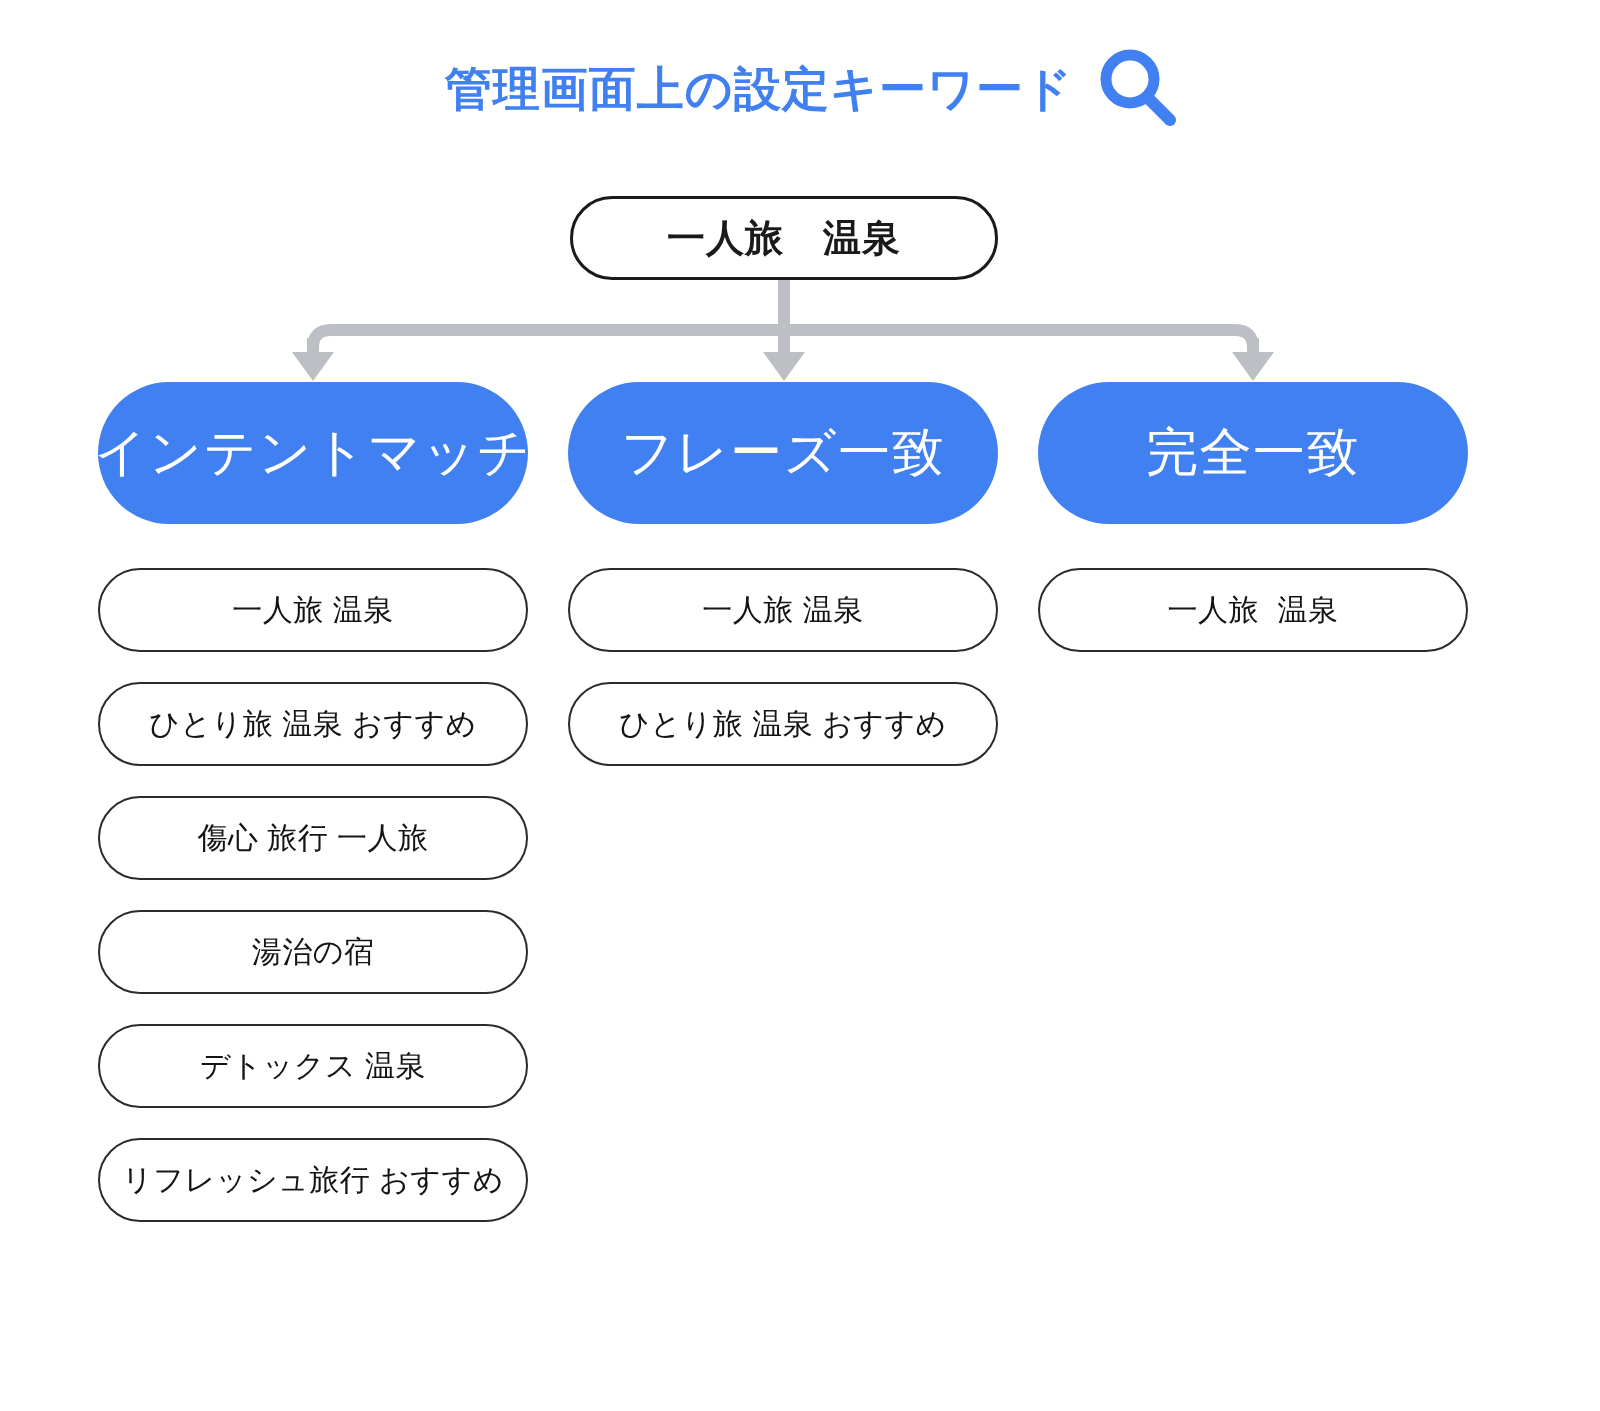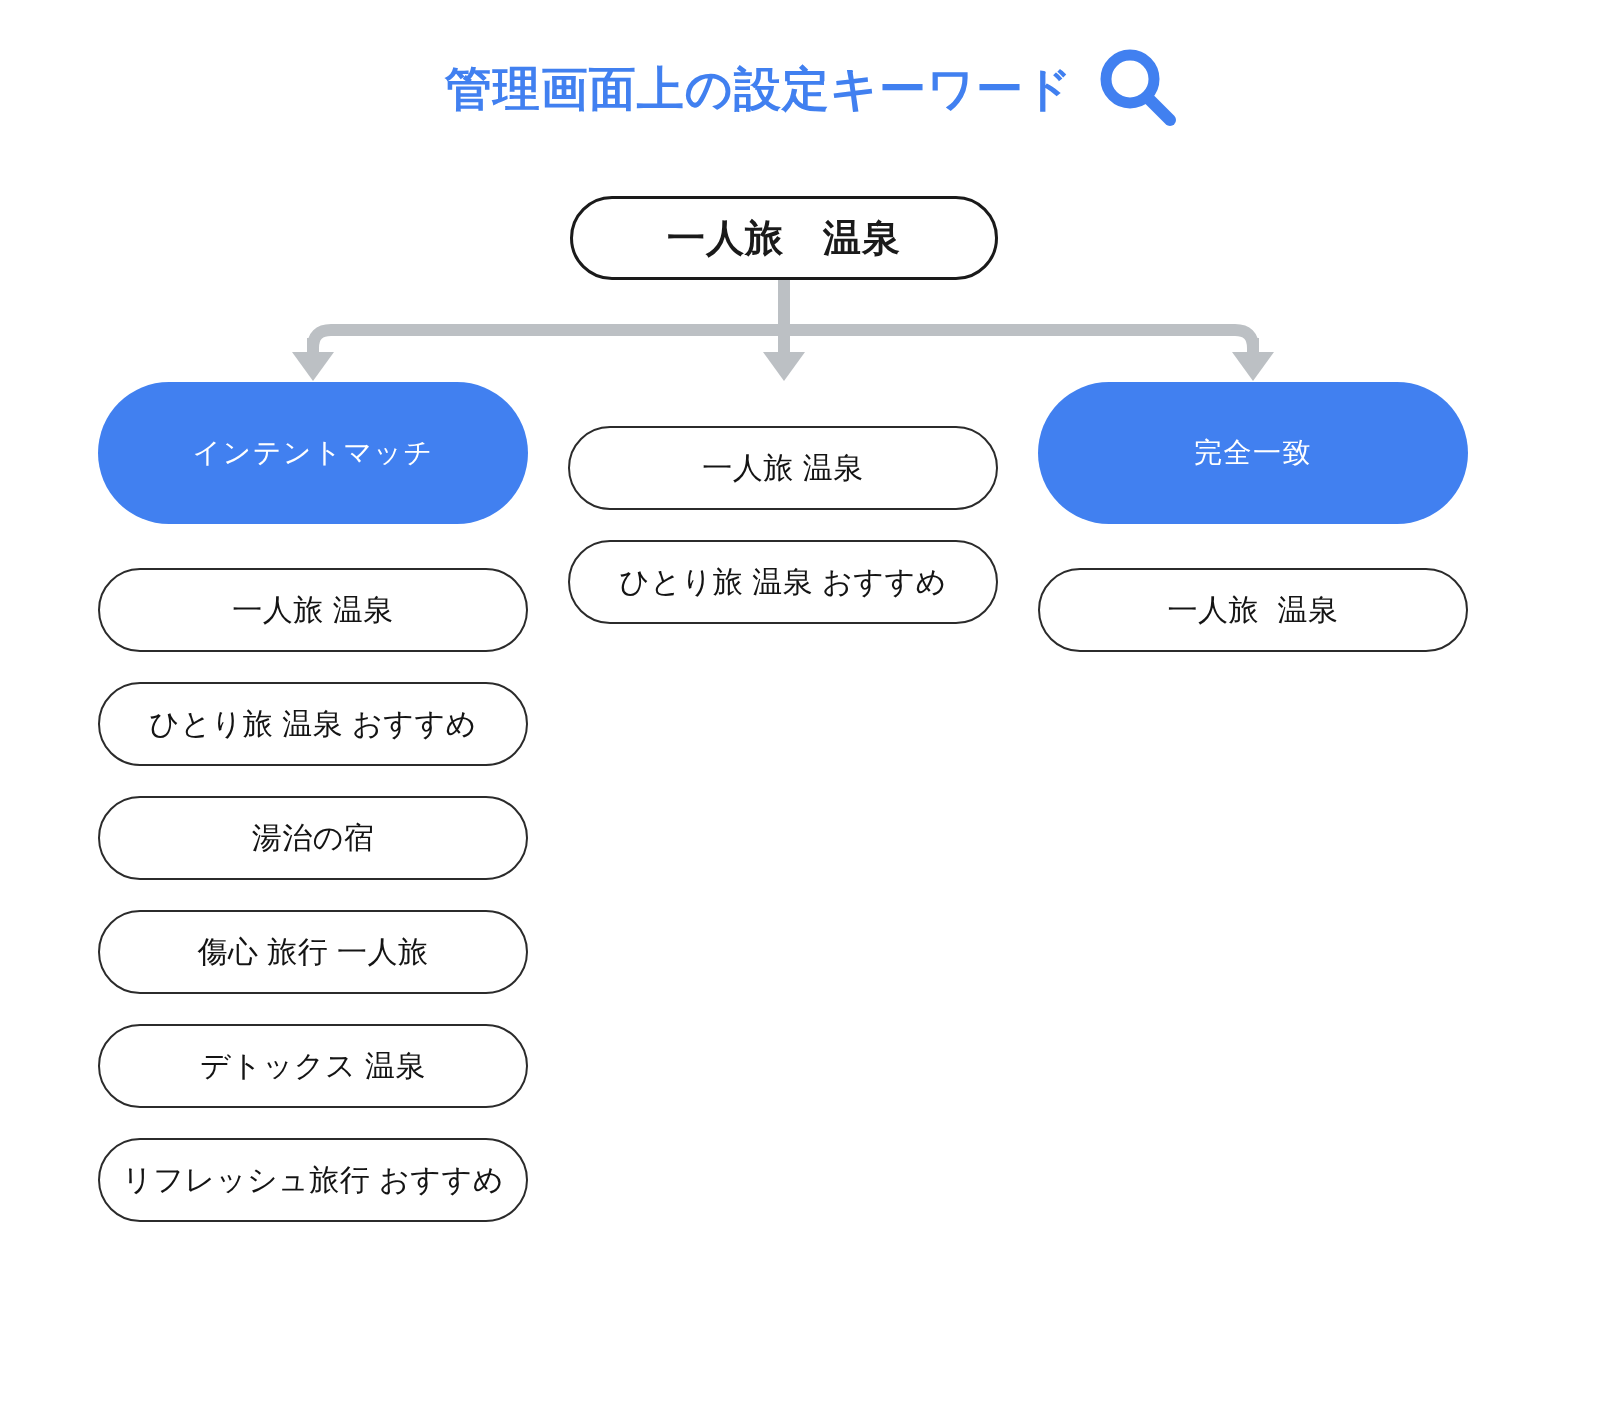--- a/index.html
+++ b/index.html
@@ -92,21 +92,21 @@
   .match-pill {
     width: 430px;
     height: 142px;
     box-sizing: border-box;
     background: #4180f0;
     border-radius: 71px;
     display: flex;
     align-items: center;
     justify-content: center;
     color: #ffffff;
-    font-size: 28px;
+    font-size: 52px;
     font-weight: 500;
     letter-spacing: 1.5px;
     white-space: nowrap;
   }
 
   .kw-list {
     margin-top: 44px;
     display: flex;
     flex-direction: column;
     gap: 30px;
@@ -160,28 +160,29 @@
 
 <div class="root-node">一人旅　温泉</div>
 
 <div class="columns">
 
   <div class="column col-0">
     <div class="match-pill">インテントマッチ</div>
     <div class="kw-list">
       <div class="kw-pill">一人旅 温泉</div>
       <div class="kw-pill">ひとり旅 温泉 おすすめ</div>
+      <div class="kw-pill">傷心 旅行 一人旅</div>
       <div class="kw-pill">湯治の宿</div>
-      <div class="kw-pill">傷心 旅行 一人旅</div>
       <div class="kw-pill">デトックス 温泉</div>
       <div class="kw-pill">リフレッシュ旅行 おすすめ</div>
     </div>
   </div>
 
   <div class="column col-1">
+    <div class="match-pill">フレーズ一致</div>
     <div class="kw-list">
       <div class="kw-pill">一人旅 温泉</div>
       <div class="kw-pill">ひとり旅 温泉 おすすめ</div>
     </div>
   </div>
 
   <div class="column col-2">
     <div class="match-pill">完全一致</div>
     <div class="kw-list">
       <div class="kw-pill">一人旅 温泉</div>

